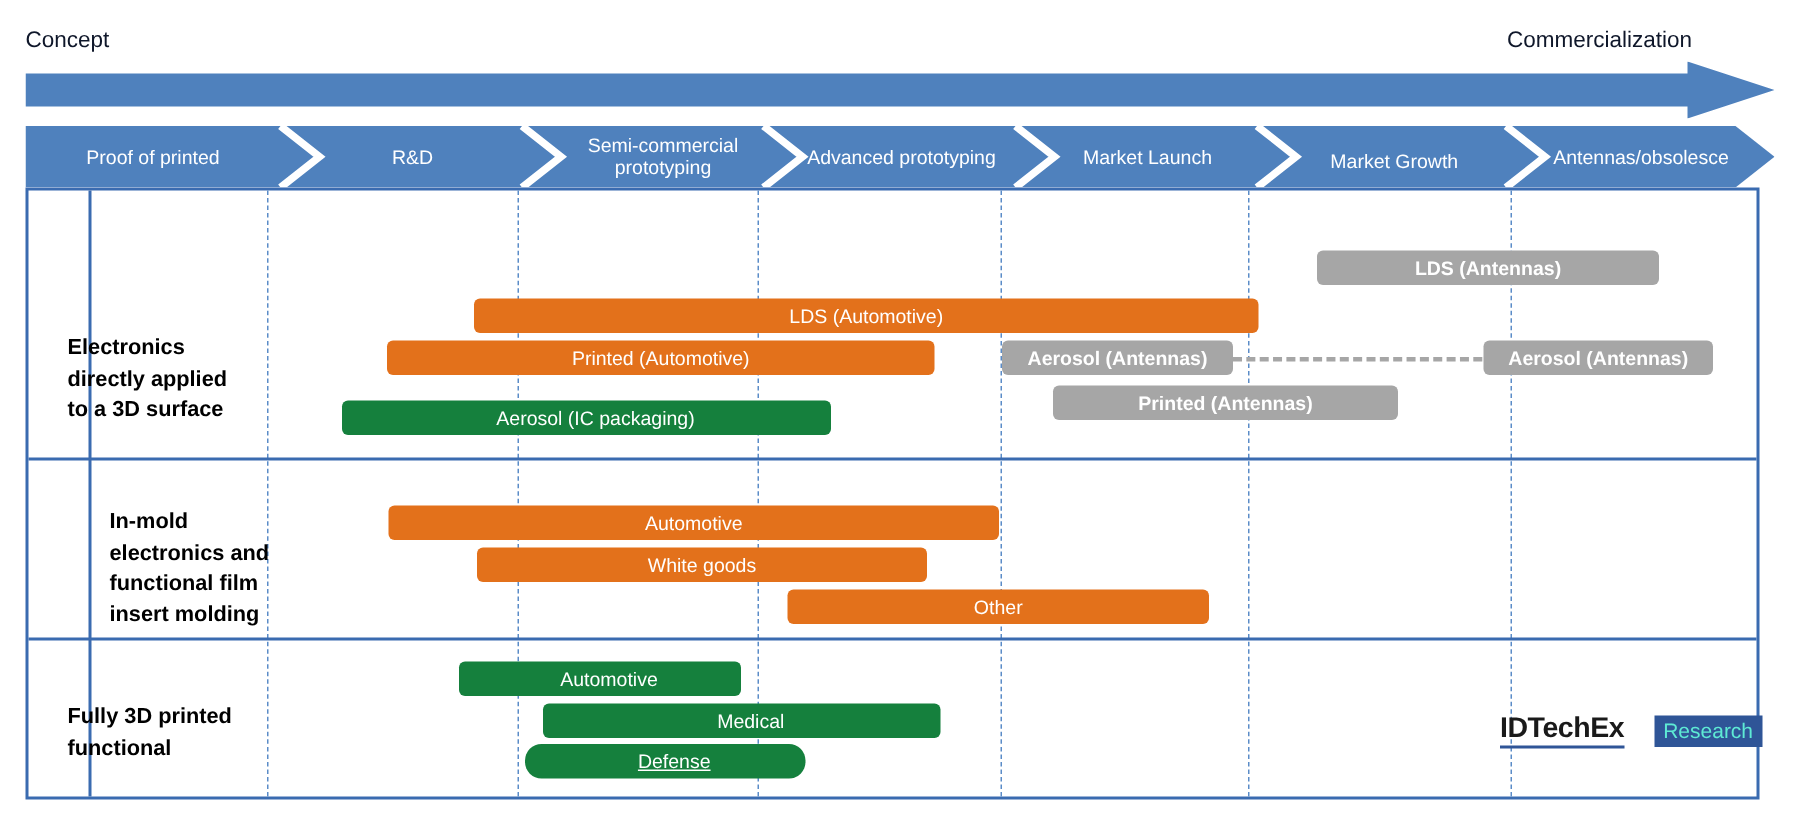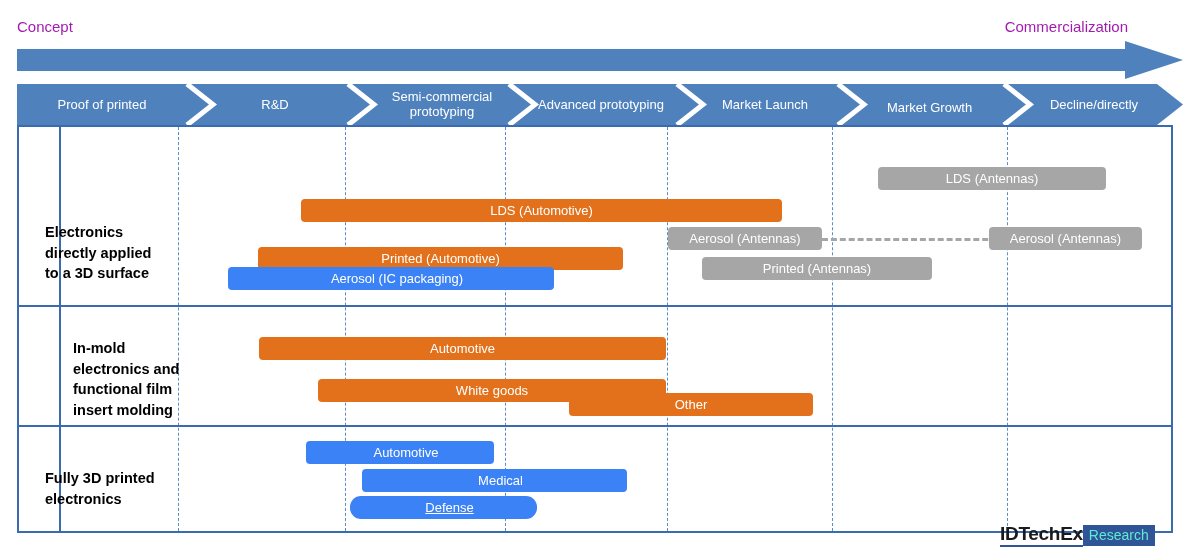--- a/index.html
+++ b/index.html
@@ -9,21 +9,21 @@
     font-family:"Liberation Sans", sans-serif;
     overflow:hidden;
     position:relative;
   }
   #root{position:absolute;left:0;top:0;width:1200px;height:550px;}
 
   
   .axis-label{
     position:absolute;
     font-size:15px;
-    color:#a21caf;
+    color:#0f172a;
     white-space:nowrap;
   }
   #concept-label{left:17px;top:18px;}
   #commercialization-label{right:72px;top:18px;}
 
   
   #big-arrow{
     position:absolute;
     left:17px;top:41px;
     width:1166px;height:38px;
@@ -83,35 +83,35 @@
     border-radius:4px;
     color:#ffffff;
     font-size:13px;
     line-height:23px;
     text-align:center;
     white-space:nowrap;
     overflow:hidden;
     box-sizing:border-box;
   }
   .bar.orange{background:#e3711b;}
-  .bar.dark  {background:#3b82f6;padding-left:12px;}
-  .bar.grey  {background:#a6a6a6;}
+  .bar.dark  {background:#15803d;padding-left:12px;}
+  .bar.grey  {background:#a6a6a6;font-weight:bold;}
   .bar.spell{ text-decoration:underline; text-decoration-color:#ffffff;border-radius:11px;}
 
   .dash-connector{
     position:absolute;
     height:0;
     border-top:3.5px dashed #a6a6a6;
   }
 
   
   #logo{
     position:absolute;
-    left:1000px;top:524px;
-    display:flex;align-items:center;gap:0;
+    left:1000px;top:476px;
+    display:flex;align-items:center;gap:20px;
   }
   #logo-word{
     font-size:19px;font-weight:bold;color:#1a1a1a;
     letter-spacing:-0.3px;
     border-bottom:2.5px solid #2f5597;
     padding-bottom:1px;
     line-height:20px;
   }
   #logo-badge{
     background:#2f5597;color:#5eead4;
@@ -143,21 +143,21 @@
     </g>
   </svg>
 
   <div class="stage-label" style="left:22px;top:97px;width:160px;">Proof of printed</div>
   <div class="stage-label" style="left:200px;top:97px;width:150px;">R&amp;D</div>
   <div class="stage-label" style="left:362px;top:89px;width:160px;white-space:pre-line;text-align:center;">Semi-commercial
 prototyping</div>
   <div class="stage-label" style="left:521px;top:97px;width:160px;">Advanced prototyping</div>
   <div class="stage-label" style="left:690px;top:97px;width:150px;">Market Launch</div>
   <div class="stage-label" style="left:852px;top:100px;width:155px;">Market Growth</div>
-  <div class="stage-label" style="left:1015px;top:97px;width:158px;">Decline/directly</div>
+  <div class="stage-label" style="left:1015px;top:97px;width:158px;">Antennas/obsolesce</div>
 
   <div id="grid">
 
     <div class="vline" style="left:159px;"></div>
     <div class="vline" style="left:326px;"></div>
     <div class="vline" style="left:486px;"></div>
     <div class="vline" style="left:648px;"></div>
     <div class="vline" style="left:813px;"></div>
     <div class="vline" style="left:988px;"></div>
 
@@ -167,43 +167,43 @@
     <div class="row-sep" style="top:298px;"></div>
 
     <div class="row-title" style="top:95px;white-space:pre-line;">Electronics
 directly applied
 to a 3D surface</div>
     <div class="row-title" style="top:211px;white-space:pre-line;margin-left:28px;">In-mold
 electronics and
 functional film
 insert molding</div>
     <div class="row-title" style="top:341px;white-space:pre-line;">Fully 3D printed
-electronics</div>
+functional</div>
 
     <div class="bar grey" style="left:859px;top:40px;width:228px;">LDS (Antennas)</div>
 
-    <div class="bar orange" style="left:282px;top:72px;width:481px;">LDS (Automotive)</div>
+    <div class="bar orange" style="left:297px;top:72px;width:523px;">LDS (Automotive)</div>
 
     <div class="dash-connector" style="left:803px;top:111px;width:184px;"></div>
 
-    <div class="bar orange" style="left:239px;top:100px;width:365px;margin-top:20px;">Printed (Automotive)</div>
+    <div class="bar orange" style="left:239px;top:100px;width:365px;">Printed (Automotive)</div>
 
     <div class="bar grey" style="left:649px;top:100px;width:154px;">Aerosol (Antennas)</div>
 
     <div class="bar grey" style="left:970px;top:100px;width:153px;">Aerosol (Antennas)</div>
 
     <div class="bar grey" style="left:683px;top:130px;width:230px;">Printed (Antennas)</div>
 
     <div class="bar dark" style="left:209px;top:140px;width:326px;">Aerosol (IC packaging)</div>
 
     <div class="bar orange" style="left:240px;top:210px;width:407px;">Automotive</div>
 
-    <div class="bar orange" style="left:299px;top:252px;width:348px;">White goods</div>
-
-    <div class="bar orange" style="left:506px;top:266px;width:244px;margin-left:44px;">Other</div>
+    <div class="bar orange" style="left:299px;top:238px;width:300px;">White goods</div>
+
+    <div class="bar orange" style="left:506px;top:266px;width:281px;">Other</div>
 
     <div class="bar dark" style="left:287px;top:314px;width:188px;">Automotive</div>
 
     <div class="bar dark" style="left:343px;top:342px;width:265px;">Medical</div>
 
     <div class="bar dark spell" style="left:331px;top:369px;width:187px;">Defense</div>
 
   </div>
 
   <div id="logo">

